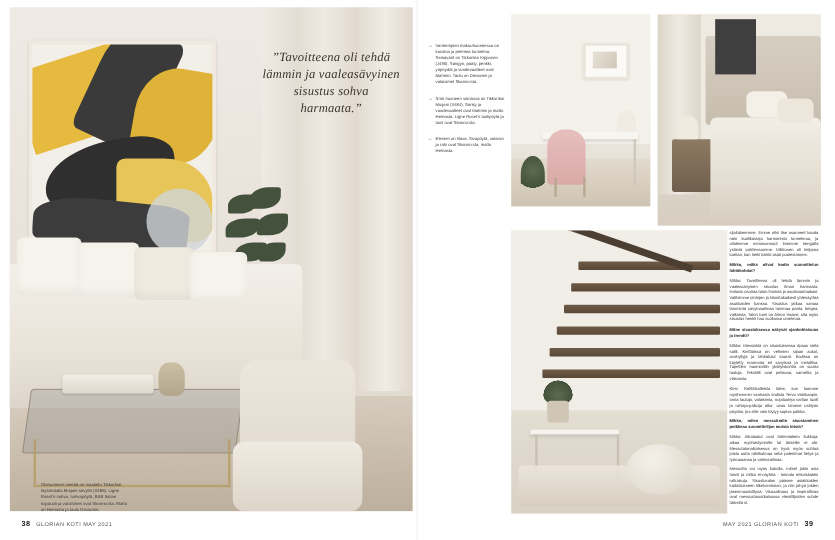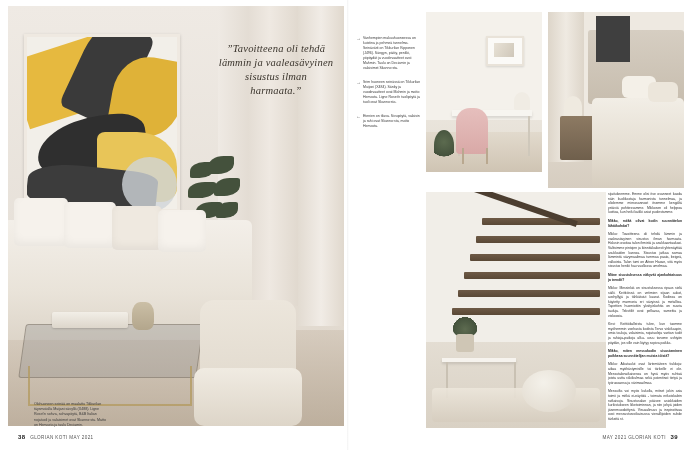--- a/index.html
+++ b/index.html
@@ -417,21 +417,21 @@
       <div class="lp-cush c4"></div>
 
       <div class="lp-table"></div>
       <div class="lp-table-legs"></div>
       <div class="lp-books"></div>
       <div class="lp-vase"></div>
 
       <div class="lp-chair"></div>
       <div class="lp-chair2"></div>
 
-      <div class="pullquote">”Tavoitteena oli tehdä lämmin ja vaaleasävyinen sisustus ilman harmaata.”</div>
+      <div class="pullquote">”Tavoitteena oli tehdä lämmin ja vaaleasävyinen sisustus sohva harmaata.”</div>
     </div>
 
     <div class="left-caption">Olohuoneen seinää on maalattu Tikkurilan täysmatalla Muijani sävyllä (X488). Ligne Roset'n sohva, sohvapöytä, B&amp;B Italian nojatuoli ja valaisimet ovat Skanno:sta. Matto on Hemasta ja taulu Deciamin.</div>
 
     <div class="folio-left">
       <b>38</b>
       <span>GLORIAN KOTI MAY 2021</span>
     </div>
   </div>
 

